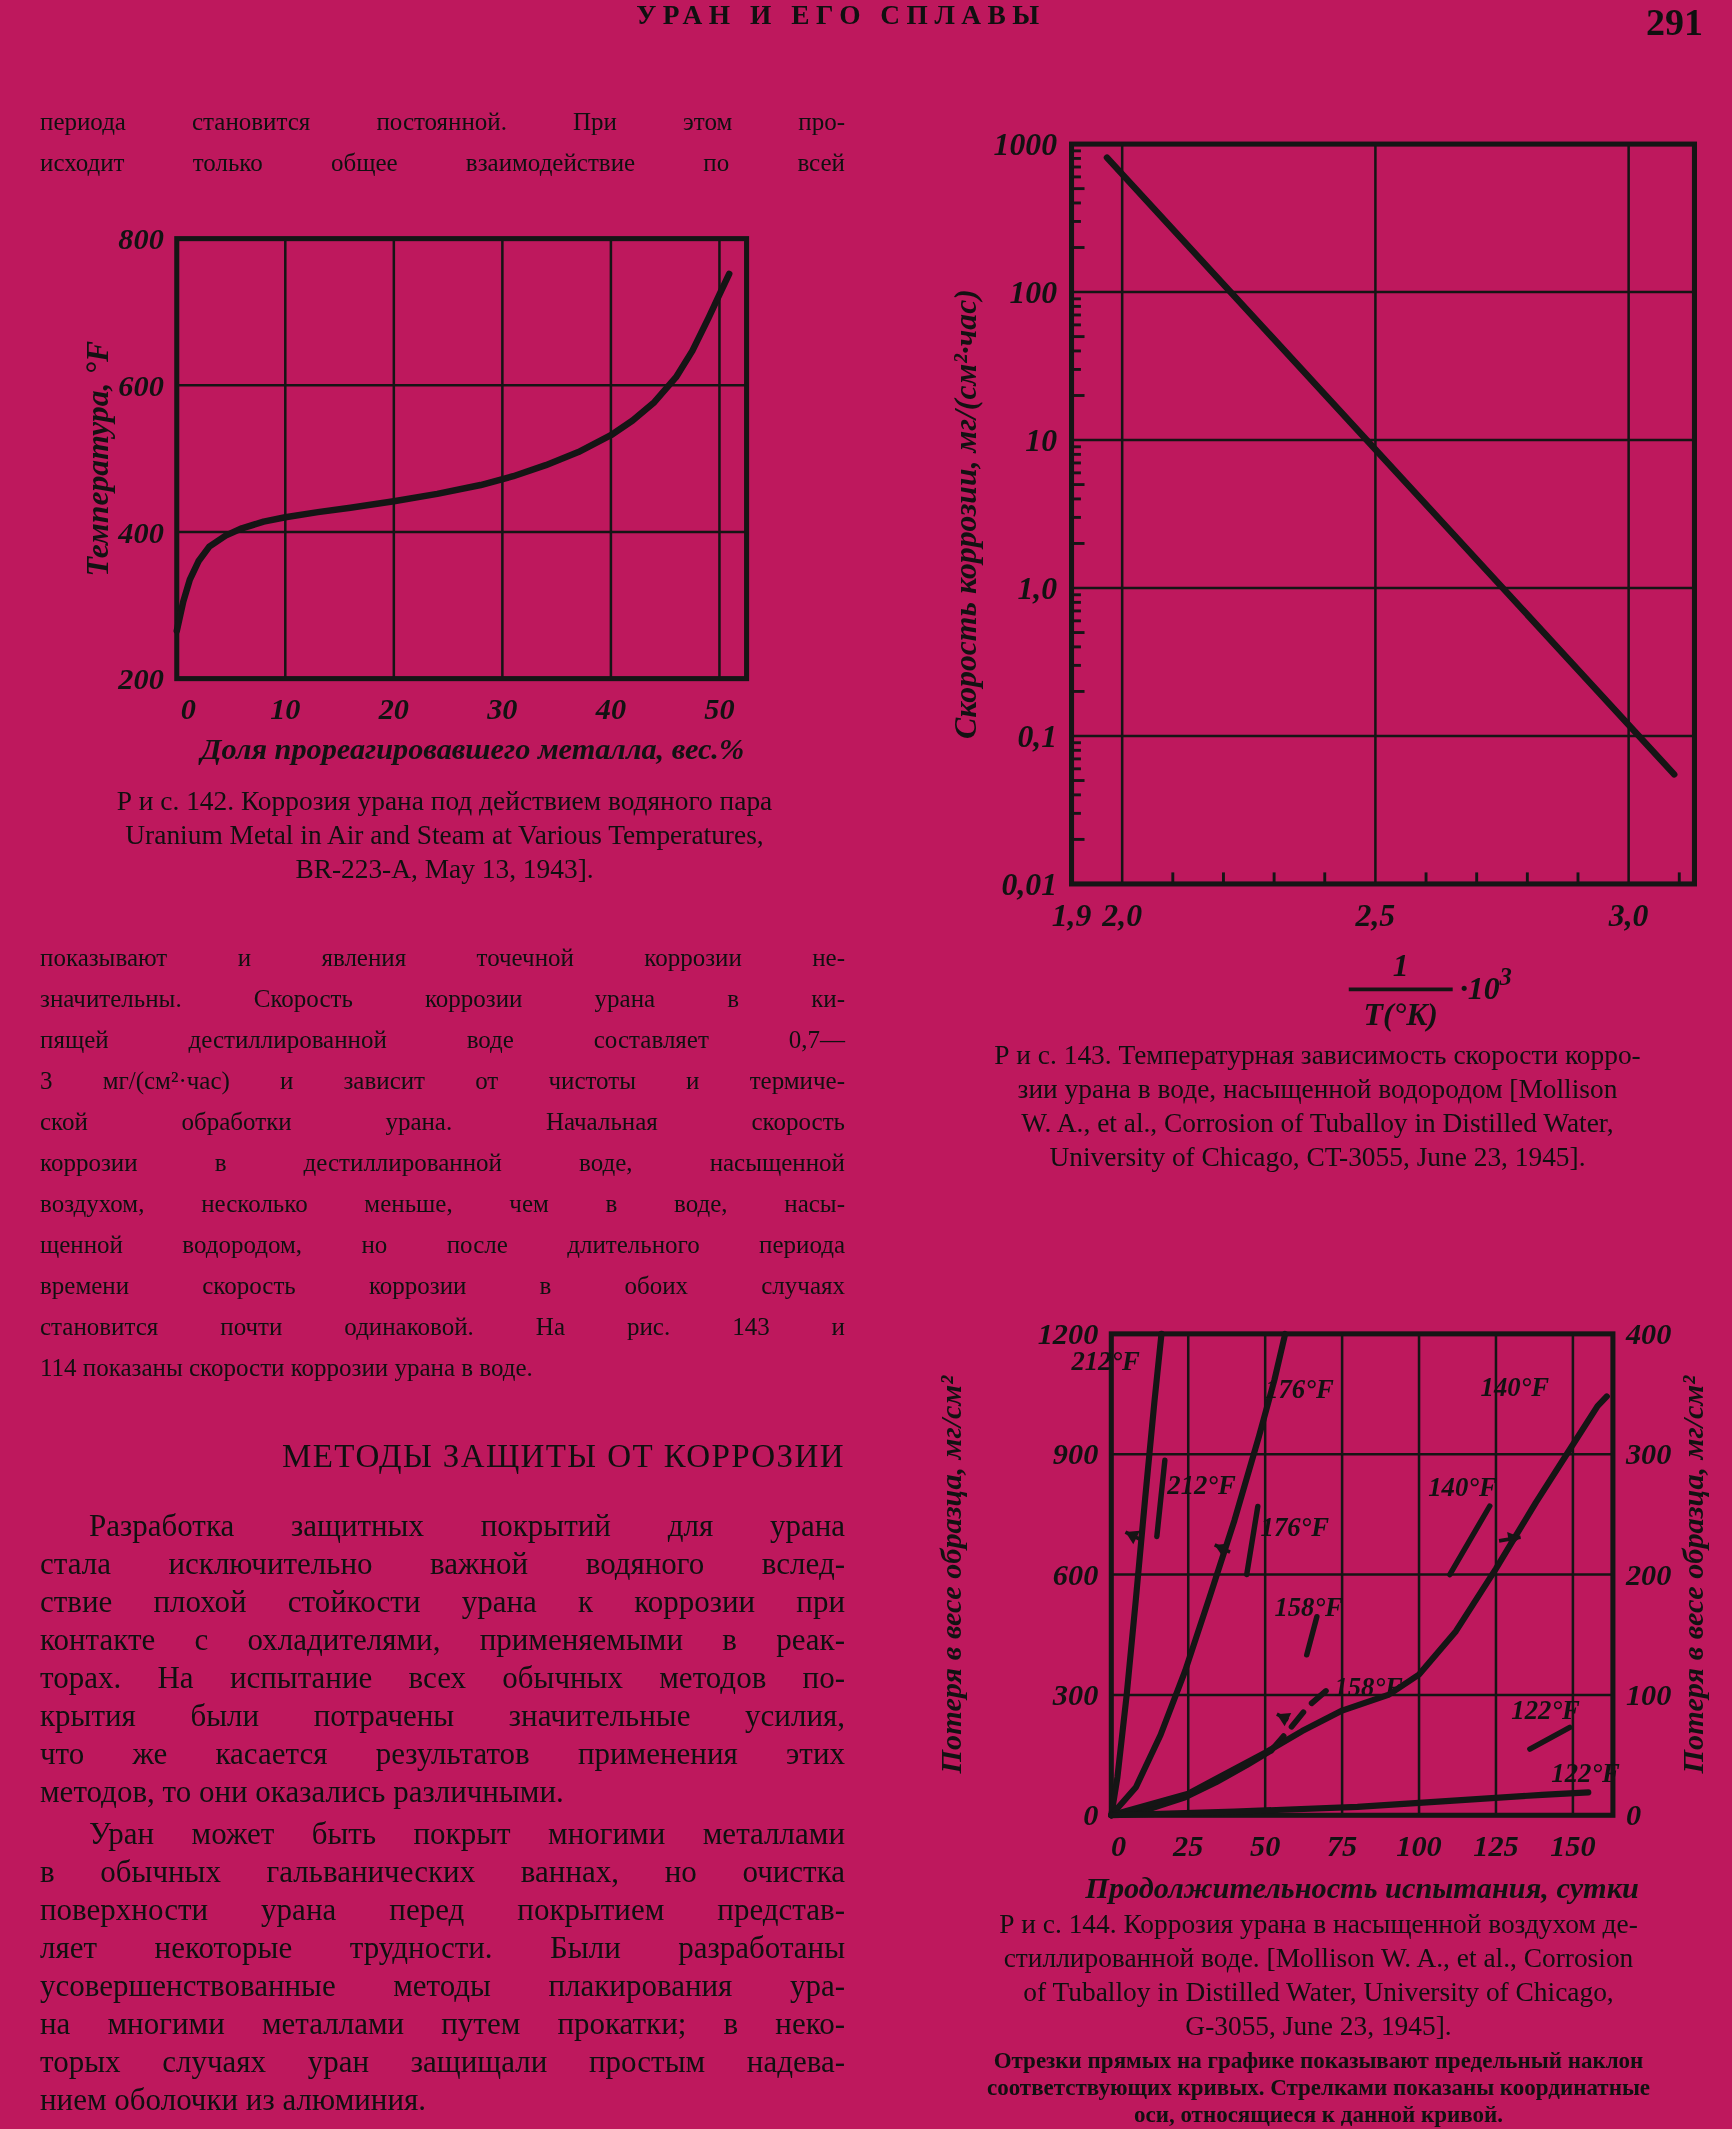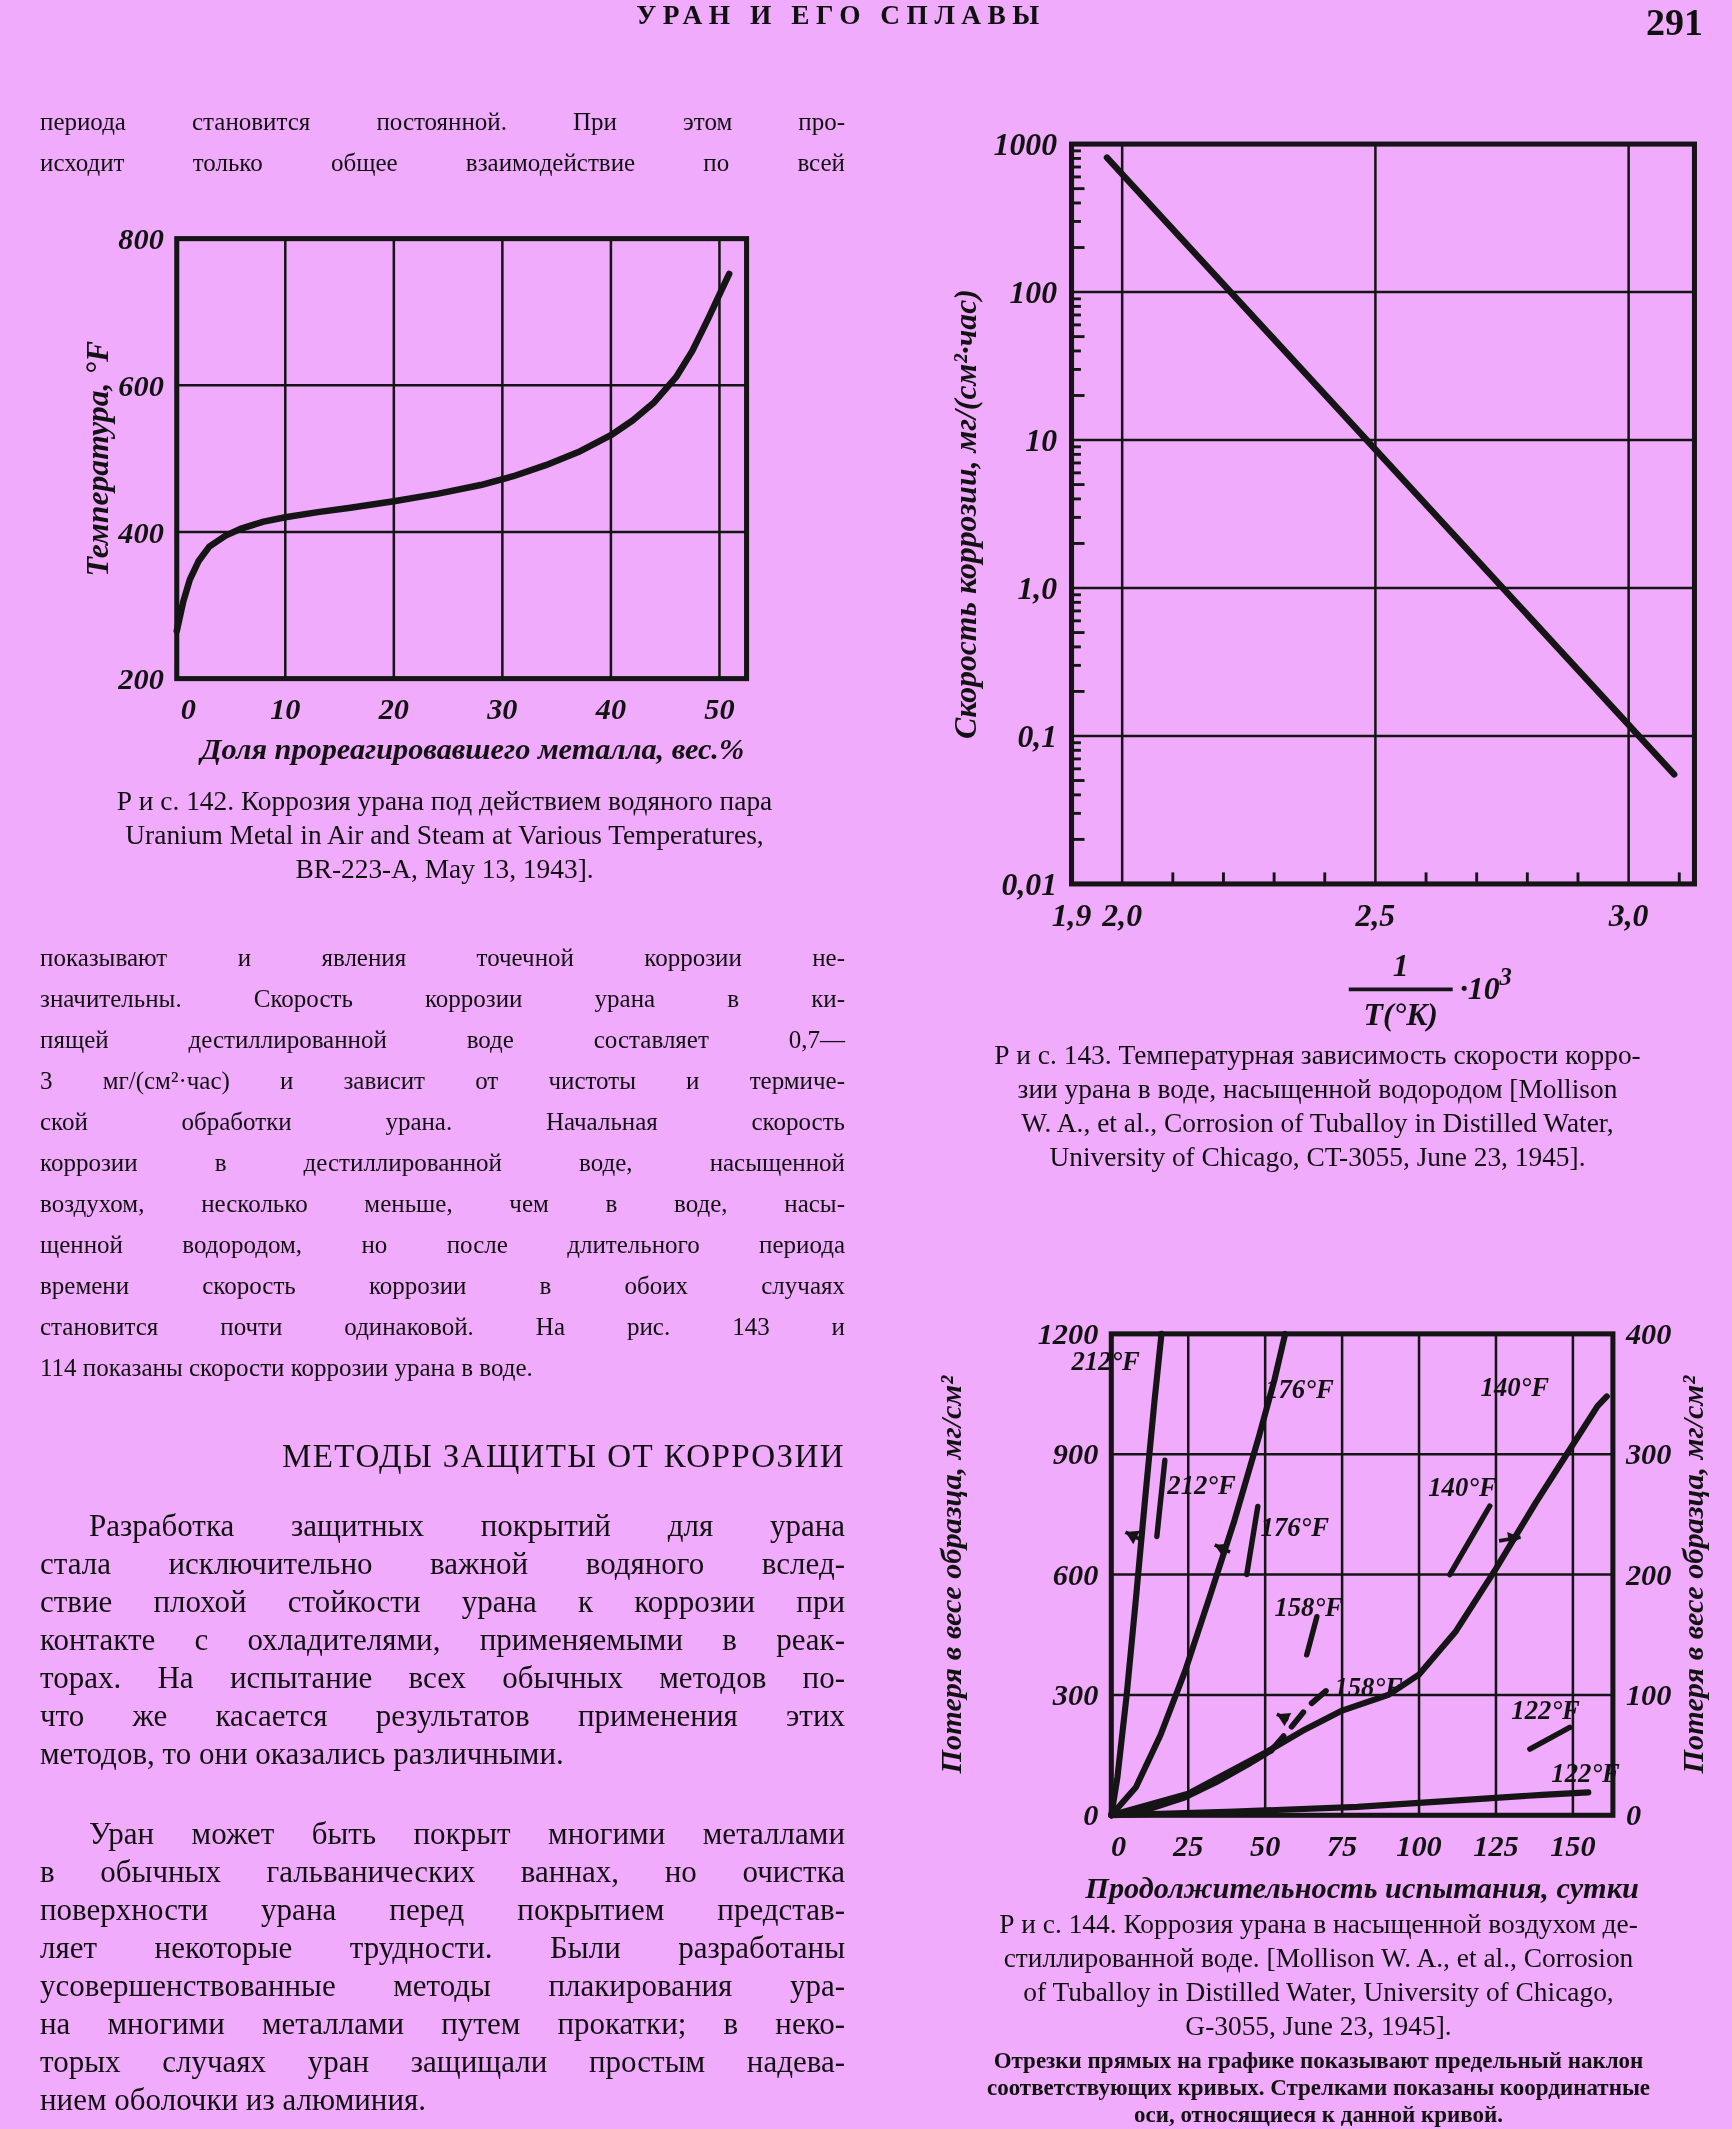--- a/index.html
+++ b/index.html
@@ -1,16 +1,16 @@
 <!DOCTYPE html>
 <html style="font-size:11.5px"><head>
 <meta charset="utf-8">
 <style>
   html,body{margin:0;padding:0;background:#e8e8e4;}
-  #page{position:relative;width:1732px;height:2129px;background:#f0abfc;
+  #page{position:relative;width:1732px;height:2129px;background:#be185d;
         font-family:"Liberation Serif","DejaVu Serif",serif;color:#101010;overflow:hidden;}
   .abs{position:absolute;}
   .tline{display:block;white-space:normal;}
   .just{text-align:justify;text-align-last:justify;}
   .ctr{text-align:center;}
   .ind{text-indent:49px;}
   .fs-body{font-size:25px;line-height:41px;}
   .fs-body2{font-size:31px;line-height:38px;}
   .fs-cap{font-size:27.4px;line-height:34px;}
   .fs-note{font-size:23px;line-height:27px;font-weight:700;}
@@ -82,20 +82,21 @@
     </div>
 
   <div class="abs fs-head" style="left:40px;top:1438px;width:805px;">МЕТОДЫ ЗАЩИТЫ ОТ КОРРОЗИИ</div>
 
   <div class="abs fs-body2" style="left:40px;top:1507px;width:805px;">
       <div class="tline just ind">Разработка защитных покрытий для урана</div>
       <div class="tline just">стала исключительно важной водяного вслед-</div>
       <div class="tline just">ствие плохой стойкости урана к коррозии при</div>
       <div class="tline just">контакте с охладителями, применяемыми в реак-</div>
       <div class="tline just">торах. На испытание всех обычных методов по-</div>
+      <div class="tline just">крытия были потрачены значительные усилия,</div>
       <div class="tline just">что же касается результатов применения этих</div>
       <div class="tline ">методов, то они оказались различными.</div>
     </div>
 
   <div class="abs fs-body2" style="left:40px;top:1815px;width:805px;">
       <div class="tline just ind">Уран может быть покрыт многими металлами</div>
       <div class="tline just">в обычных гальванических ваннах, но очистка</div>
       <div class="tline just">поверхности урана перед покрытием представ-</div>
       <div class="tline just">ляет некоторые трудности. Были разработаны</div>
       <div class="tline just">усовершенствованные методы плакирования ура-</div>

